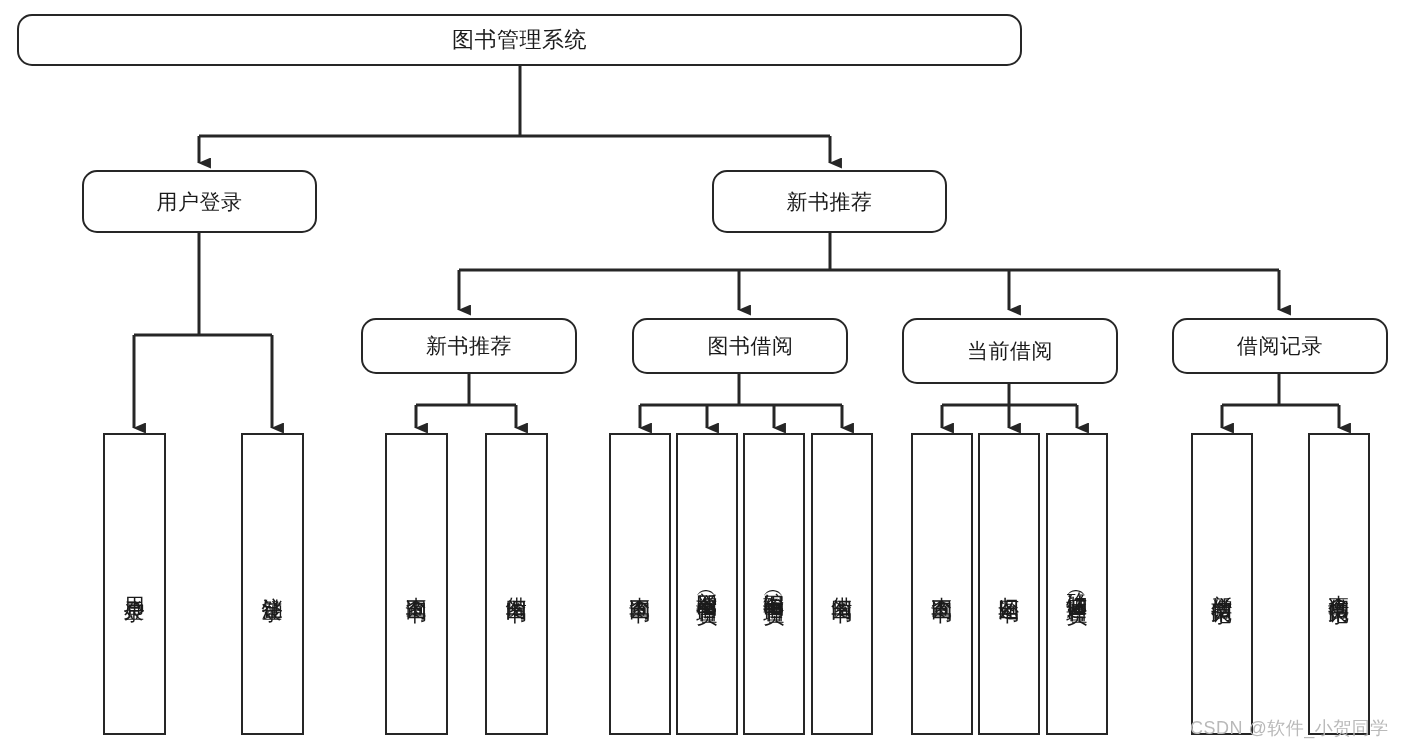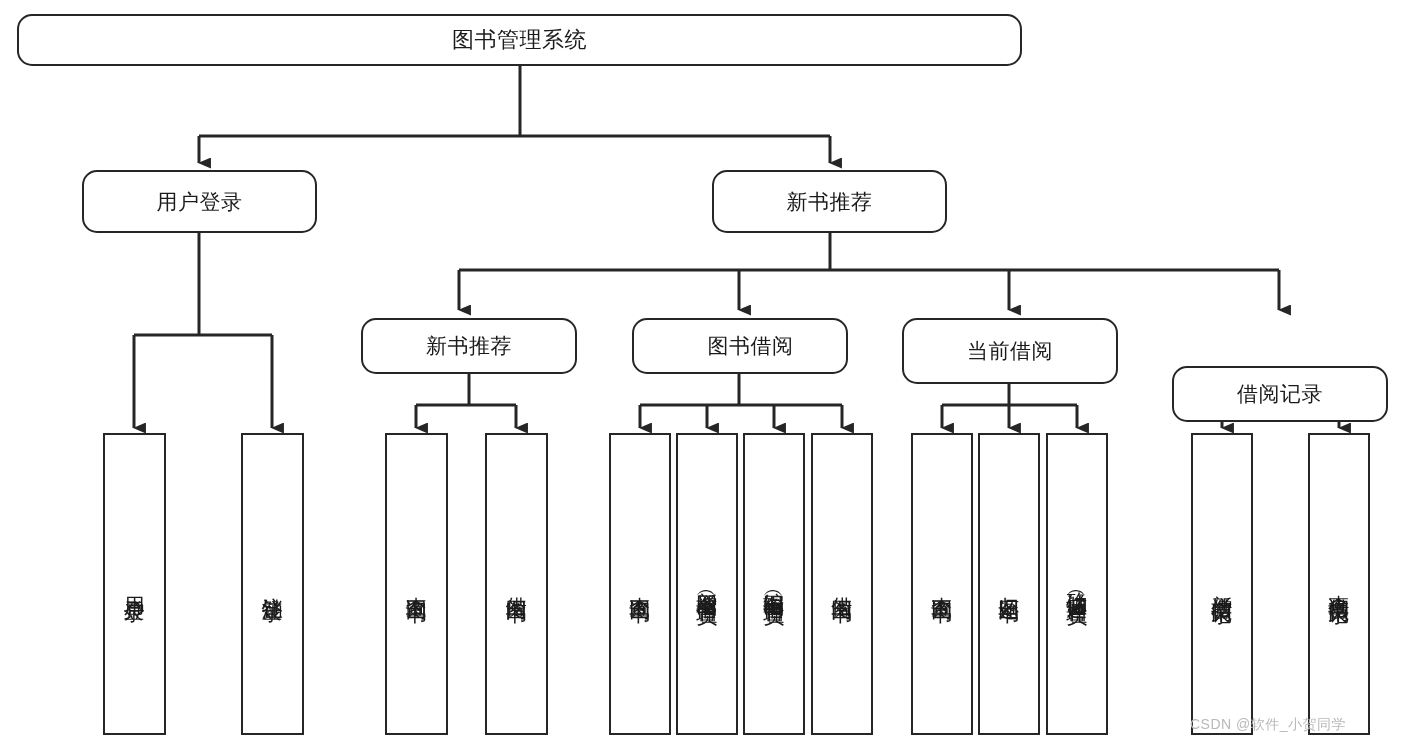--- a/index.html
+++ b/index.html
@@ -55,21 +55,21 @@
   .node .label {
     display: block;
     white-space: pre-line;
   }
   .node.vert .label {
     white-space: normal;
   }
   .watermark {
     position: absolute;
     color: #b9b9b9;
-    font-size: 14px;
+    font-size: 18px;
     letter-spacing: 0.5px;
     white-space: nowrap;
     user-select: none;
     text-align: center;
   }
 </style>
 </head>
 <body>
 
 <div id="canvas">
@@ -140,21 +140,21 @@
 
   <div class="node horiz" style="left:361px; top:318px; width:216px; height:56px;">
     <span class="label">新书推荐</span>
   </div>
   <div class="node horiz" style="left:632px; top:318px; width:216px; height:56px;padding-left:21px;">
     <span class="label">图书借阅</span>
   </div>
   <div class="node horiz" style="left:902px; top:318px; width:216px; height:66px;">
     <span class="label">当前借阅</span>
   </div>
-  <div class="node horiz" style="left:1172px; top:318px; width:216px; height:56px;margin-top:48px;">
+  <div class="node horiz" style="left:1172px; top:318px; width:216px; height:56px;">
     <span class="label">借阅记录</span>
   </div>
 
   <div class="node vert" style="left:103px; top:433px; width:63px; height:302px;">
     <span class="label">用户登录</span>
   </div>
   <div class="node vert" style="left:241px; top:433px; width:63px; height:302px;">
     <span class="label">注销登录</span>
   </div>
 

